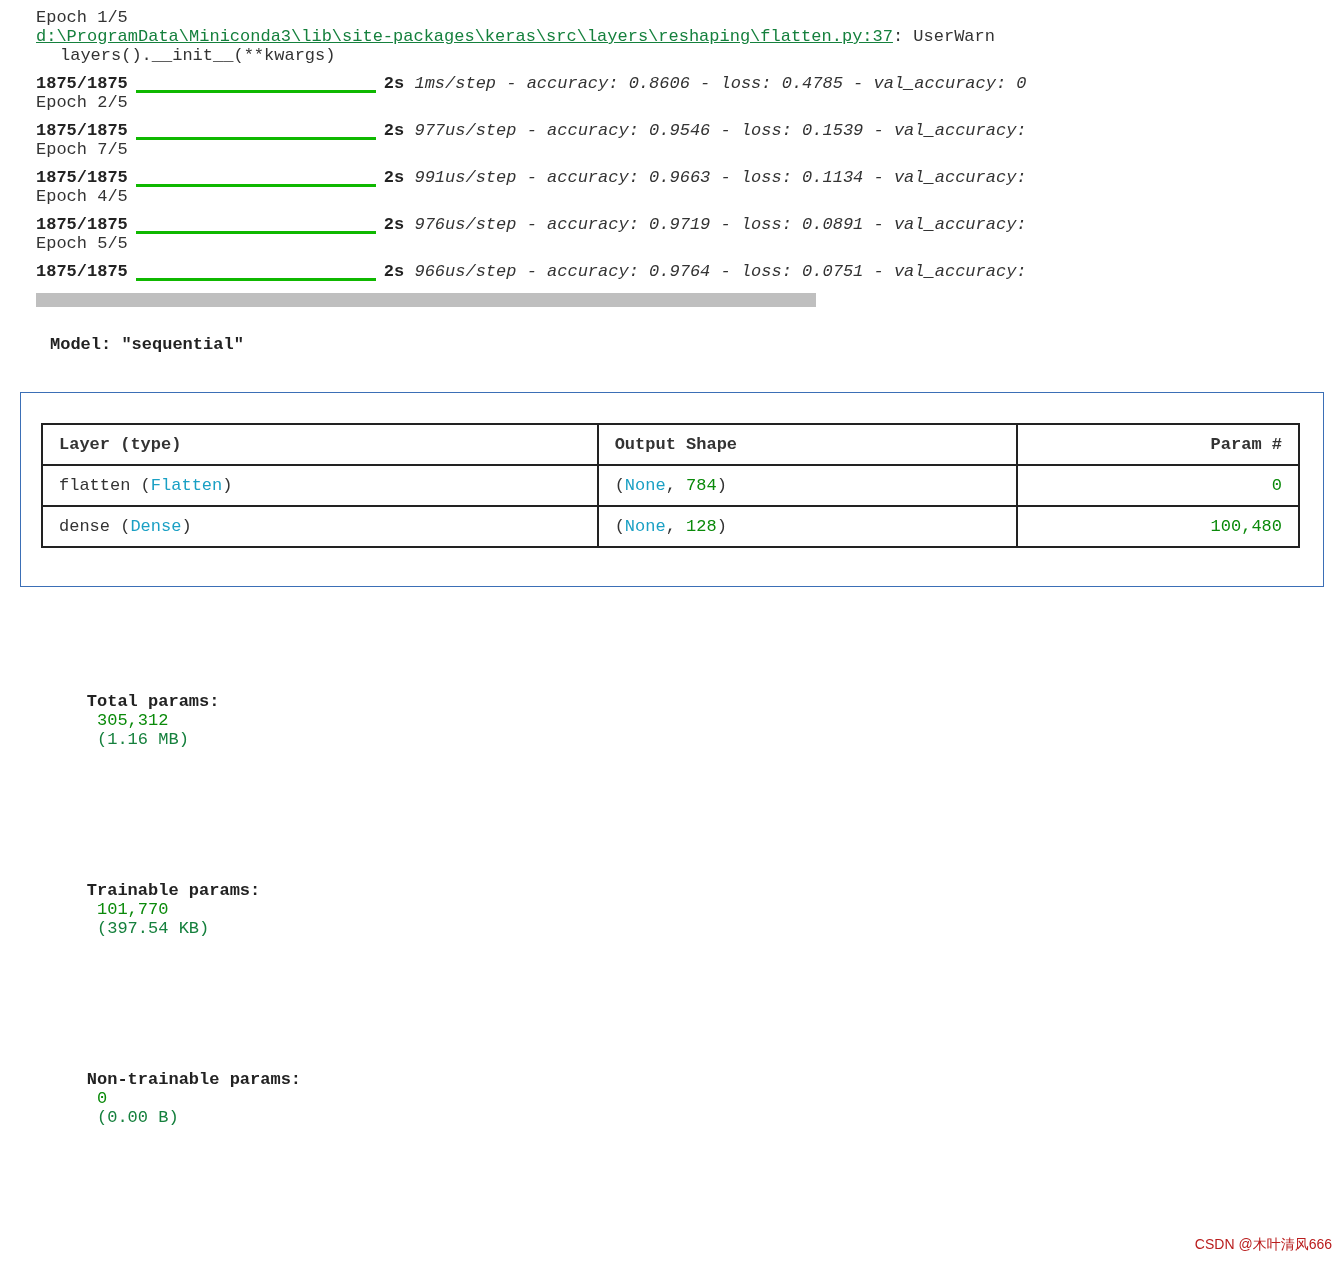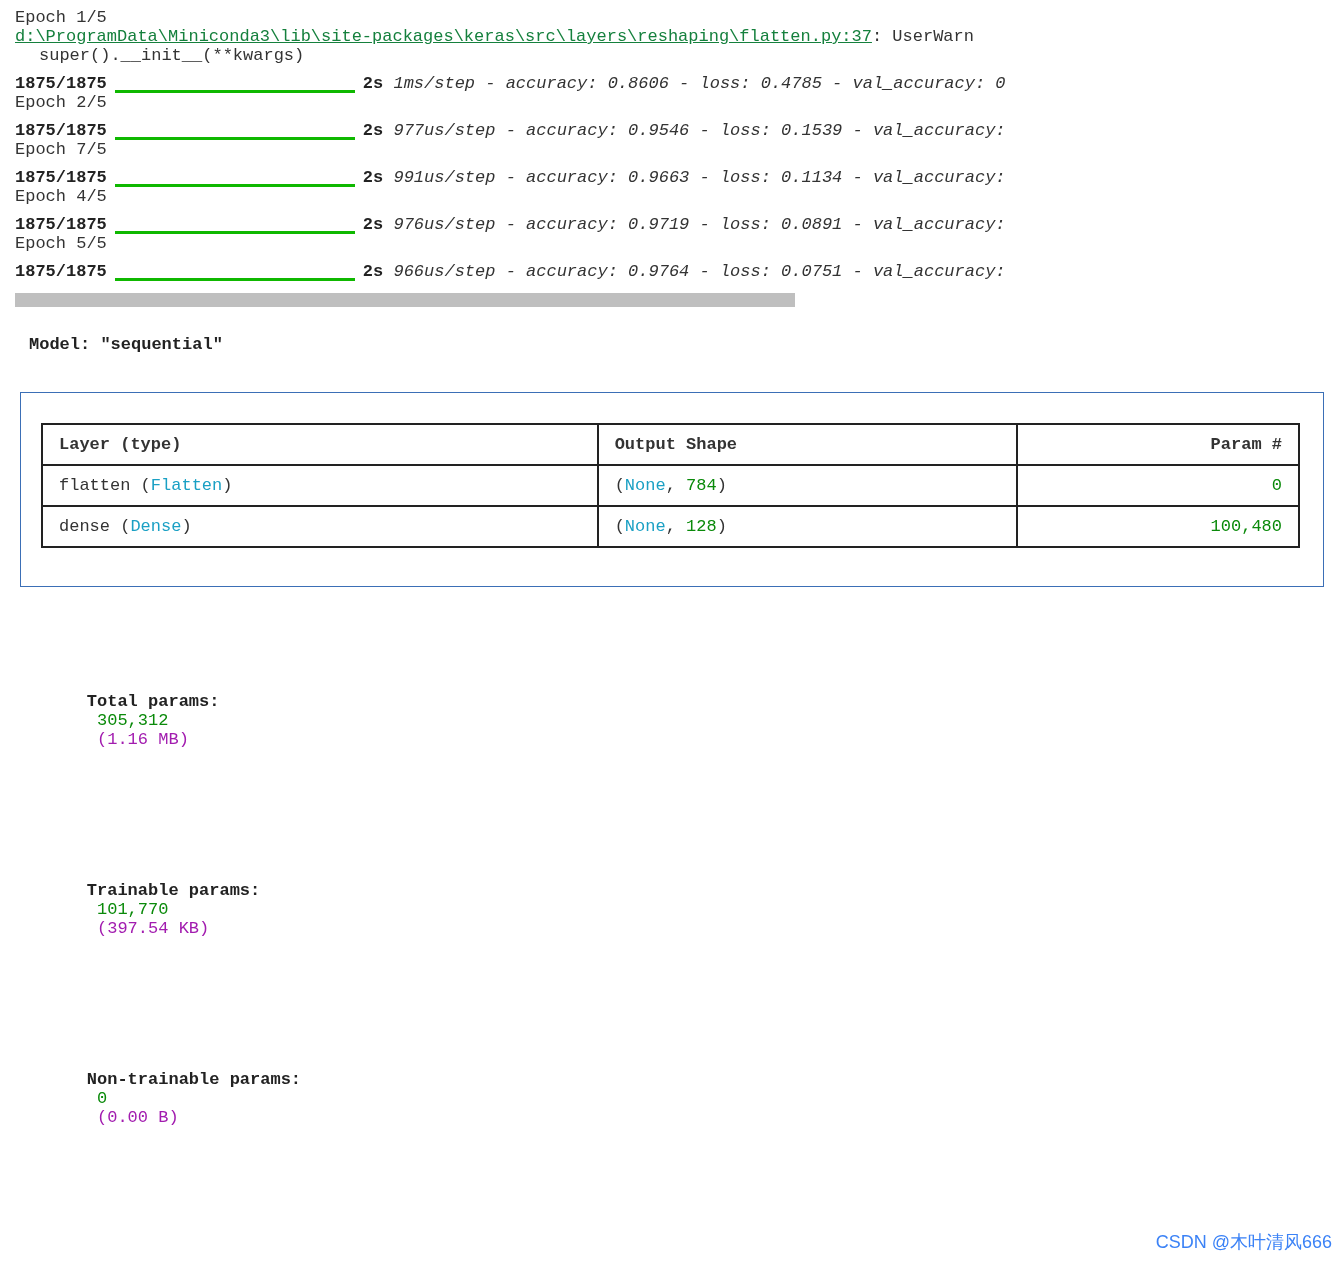--- a/index.html
+++ b/index.html
@@ -5,21 +5,21 @@
     * { margin: 0; padding: 0; box-sizing: border-box; }
     body {
       font-family: Consolas, "Courier New", monospace;
       font-size: 17px;
       background: #fff;
       color: #333;
       padding: 0;
       width: 1344px;
       overflow: hidden;
     }
-    .output-area { padding: 8px 0 0 15px; }
+    .output-area { padding: 8px 0 0 36px; }
     .mono { font-family: Consolas, "Courier New", monospace; white-space: pre; }
     .epoch-label { color: #333; }
     .warning-link { color: #15803d; text-decoration: underline; }
     .indent { padding-left: 24px; }
     .progress-line { display: flex; align-items: flex-end; height: 28px; }
     .progress-steps { font-weight: bold; color: #222; }
     .progress-bar {
       display: inline-block;
       width: 240px;
       height: 3px;
@@ -53,37 +53,37 @@
       font-size: 17px;
     }
     table.model-summary th { font-weight: bold; }
     table.model-summary th.param-col, table.model-summary td.param-col { text-align: right; }
     .kw { color: #1aa0c4; }
     .num { color: #0a8a0a; }
     .params-section { margin: 48px 0 0 46px; }
     .params-line { margin-bottom: 56px; }
     .params-label { font-weight: bold; color: #222; }
     .params-value { color: #0a8a0a; }
-    .params-size { color: #a21caf; }
+    .params-size { color: #15803d; }
     .watermark {
       position: fixed;
       right: 12px;
       bottom: 10px;
-      color: #3b82f6;
-      font-size: 18px;
+      color: #b91c1c;
+      font-size: 14px;
       font-family: Arial, sans-serif;
     }
   </style>
 </head>
 <body>
 
 <div class="output-area">
   <div class="mono epoch-label">Epoch 1/5</div>
   <div class="mono"><span class="warning-link">d:\ProgramData\Miniconda3\lib\site-packages\keras\src\layers\reshaping\flatten.py:37</span><span>: UserWarn</span></div>
-  <div class="mono indent">super().__init__(**kwargs)</div>
+  <div class="mono indent">layers().__init__(**kwargs)</div>
 
   <div class="progress-line mono">
     <span class="progress-steps">1875/1875</span>
     <span class="progress-bar"></span>
     <span class="progress-time">2s</span>
     <span class="progress-metrics">&nbsp;<span>1ms/step - accuracy: 0.8606 - loss: 0.4785 - val_accuracy: 0</span></span>
   </div>
 
   <div class="mono epoch-label">Epoch 2/5</div>
   <div class="progress-line mono">

